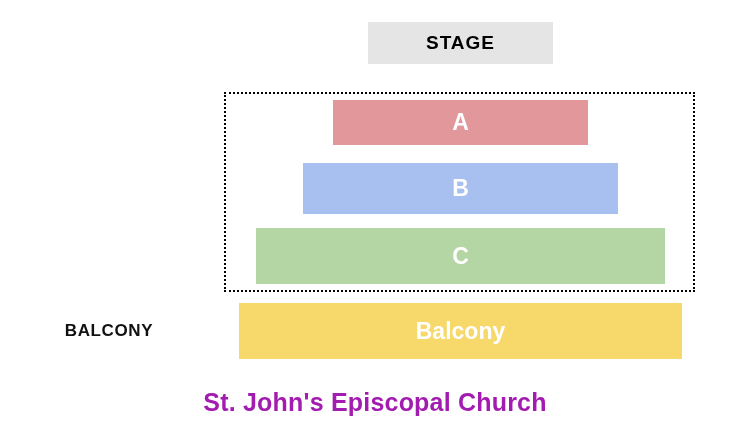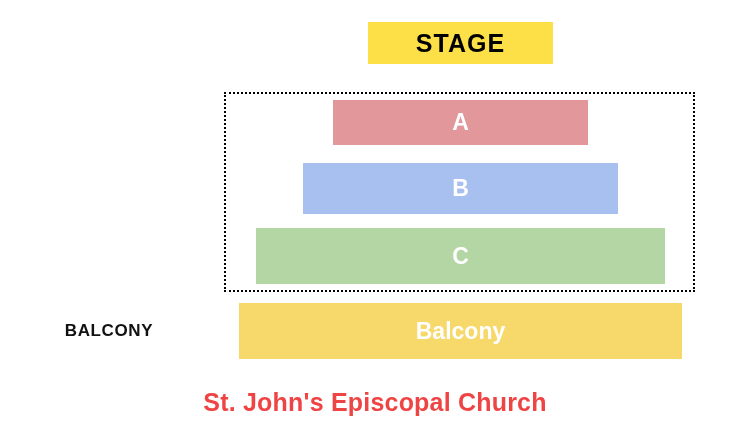--- a/index.html
+++ b/index.html
@@ -19,25 +19,25 @@
     height: 439px;
   }
 
   
   .stage-box {
     position: absolute;
     left: 368px;
     top: 22px;
     width: 185px;
     height: 42px;
-    background: #fde047;
+    background: #e5e5e5;
     display: flex;
     align-items: center;
     justify-content: center;
-    font-size: 25px;
+    font-size: 19px;
     font-weight: bold;
     letter-spacing: 1px;
     color: #000000;
   }
 
   
   .side-label {
     position: absolute;
     display: flex;
     align-items: center;
@@ -115,21 +115,21 @@
 
   
   .venue-title {
     position: absolute;
     left: 0;
     top: 388px;
     width: 750px;
     text-align: center;
     font-size: 25px;
     font-weight: bold;
-    color: #ef4444;
+    color: #a21caf;
     letter-spacing: 0.2px;
   }
 </style>
 </head>
 <body>
 
 <div id="chart-root">
 
   <div class="stage-box">STAGE</div>
 

